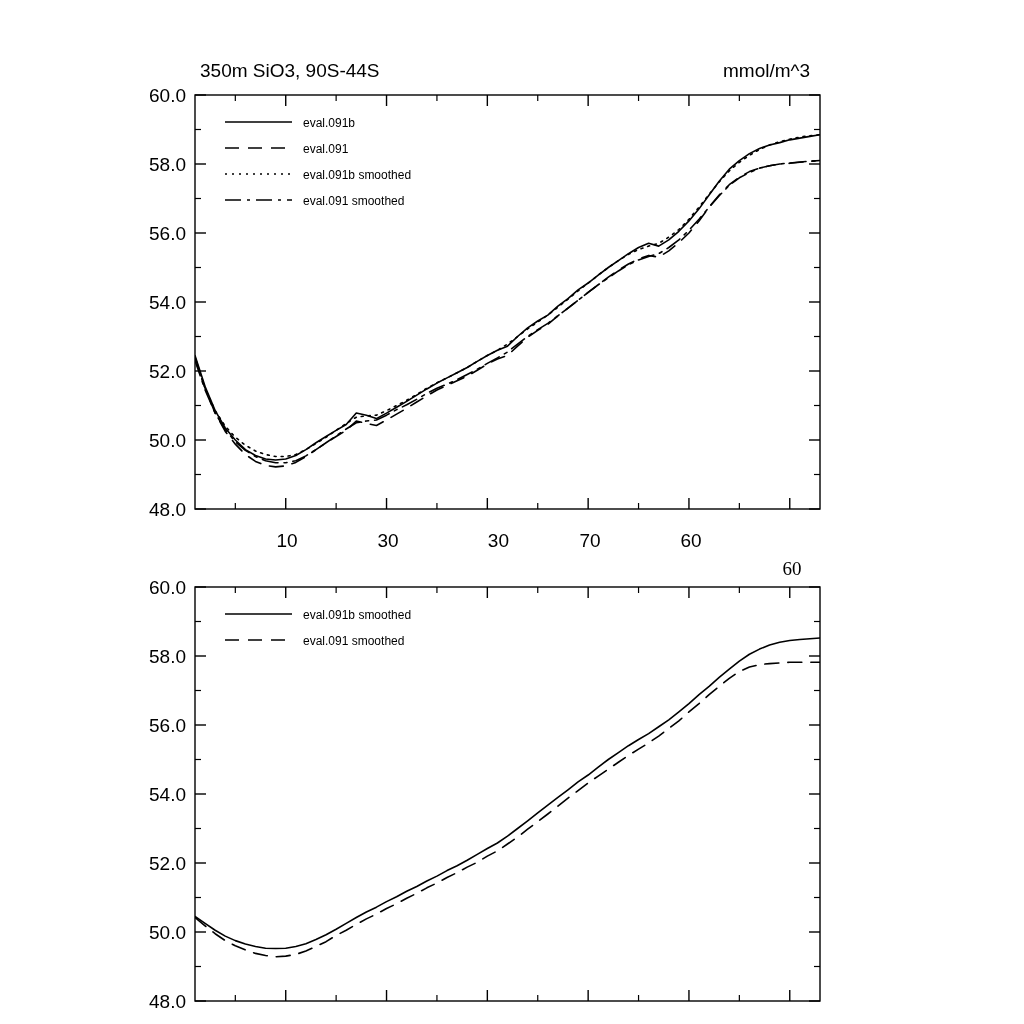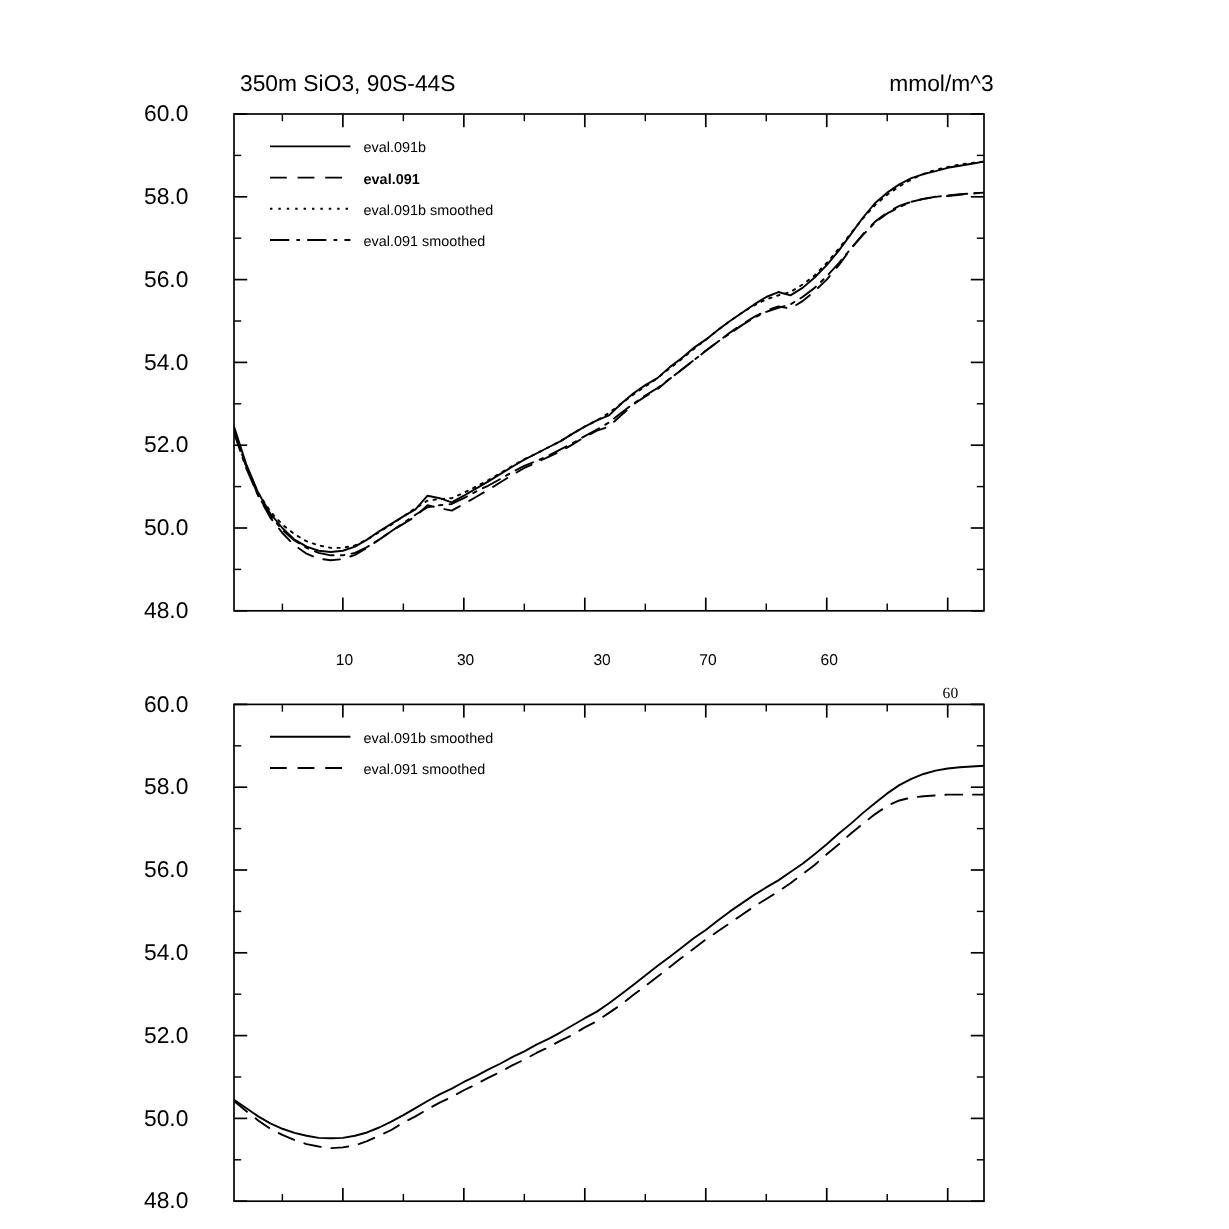--- a/index.html
+++ b/index.html
@@ -36,64 +36,63 @@
     white-space: nowrap;
   }
   .title-right {
     position: absolute;
     font-size: 19px;
     white-space: nowrap;
   }
   .tick-label-y {
     position: absolute;
     font-size: 19px;
-    text-align: left;
+    text-align: right;
     white-space: nowrap;
   }
   .tick-label-x {
     position: absolute;
-    font-size: 13px;
+    font-size: 19px;
     text-align: center;
     white-space: nowrap;
-    margin-top: 12px;
   }
   .legend-label {
     position: absolute;
     font-size: 12px;
     white-space: nowrap;
   }
 </style>
 </head>
 <body>
 
 <div id="root">
 
   <div class="panel" style="left:0px; top:0px; width:988px; height:570px;">
 
     <div class="title-left" style="left:200px; top:60px;">350m SiO3, 90S-44S</div>
 
-    <div class="title-right" style="left:741px; top:60px;">mmol/m^3</div>
+    <div class="title-right" style="left:723px; top:60px;">mmol/m^3</div>
 
     <div class="tick-label-y" style="left:120px; top:85px; width:66px;">60.0</div>
     <div class="tick-label-y" style="left:120px; top:154px; width:66px;">58.0</div>
     <div class="tick-label-y" style="left:120px; top:223px; width:66px;">56.0</div>
     <div class="tick-label-y" style="left:120px; top:292px; width:66px;">54.0</div>
     <div class="tick-label-y" style="left:120px; top:361px; width:66px;">52.0</div>
     <div class="tick-label-y" style="left:120px; top:430px; width:66px;">50.0</div>
     <div class="tick-label-y" style="left:120px; top:499px; width:66px;">48.0</div>
 
     <div class="tick-label-x" style="left:267px; top:530px; width:40px;">10</div>
     <div class="tick-label-x" style="left:368px; top:530px; width:40px;">30</div>
     <div class="tick-label-x" style="left:469px; top:530px; width:40px;text-align:right;">30</div>
     <div class="tick-label-x" style="left:570px; top:530px; width:40px;">70</div>
     <div class="tick-label-x" style="left:671px; top:530px; width:40px;">60</div>
     <div class="tick-label-x" style="left:772px; top:558px; width:40px;font-family:Liberation Serif, serif;">60</div>
 
     <div class="legend-label" style="left:303px; top:116px;">eval.091b</div>
-    <div class="legend-label" style="left:303px; top:142px;font-weight:bold;">eval.091</div>
+    <div class="legend-label" style="left:303px; top:142px;">eval.091</div>
     <div class="legend-label" style="left:303px; top:168px;">eval.091b smoothed</div>
     <div class="legend-label" style="left:303px; top:194px;">eval.091 smoothed</div>
 
     <svg class="plot-svg" id="svg-top" width="1024" height="570">
         <rect x="195" y="95" width="625" height="414" fill="none" stroke="#000000" stroke-width="1.4"></rect>
         <line x1="195" y1="509" x2="206" y2="509" stroke="#000000" stroke-width="1.4"></line>
         <line x1="820" y1="509" x2="809" y2="509" stroke="#000000" stroke-width="1.4"></line>
         <line x1="195" y1="440" x2="206" y2="440" stroke="#000000" stroke-width="1.4"></line>
         <line x1="820" y1="440" x2="809" y2="440" stroke="#000000" stroke-width="1.4"></line>
         <line x1="195" y1="371" x2="206" y2="371" stroke="#000000" stroke-width="1.4"></line>

